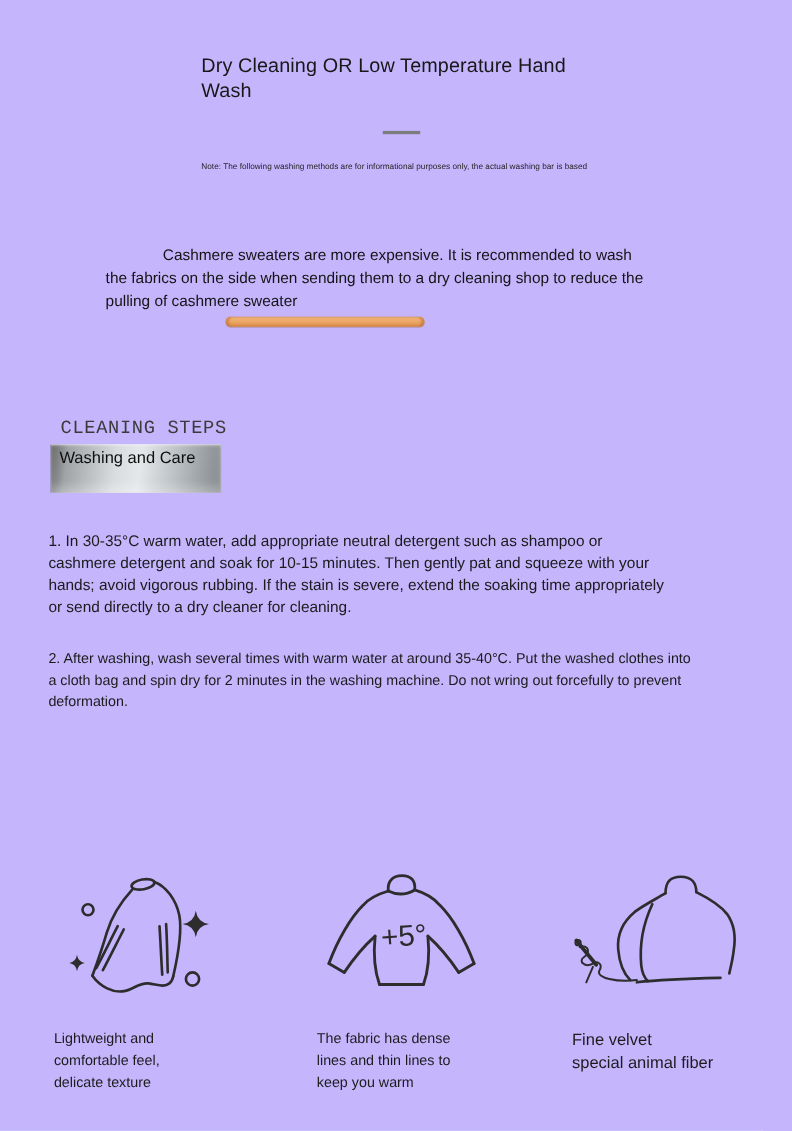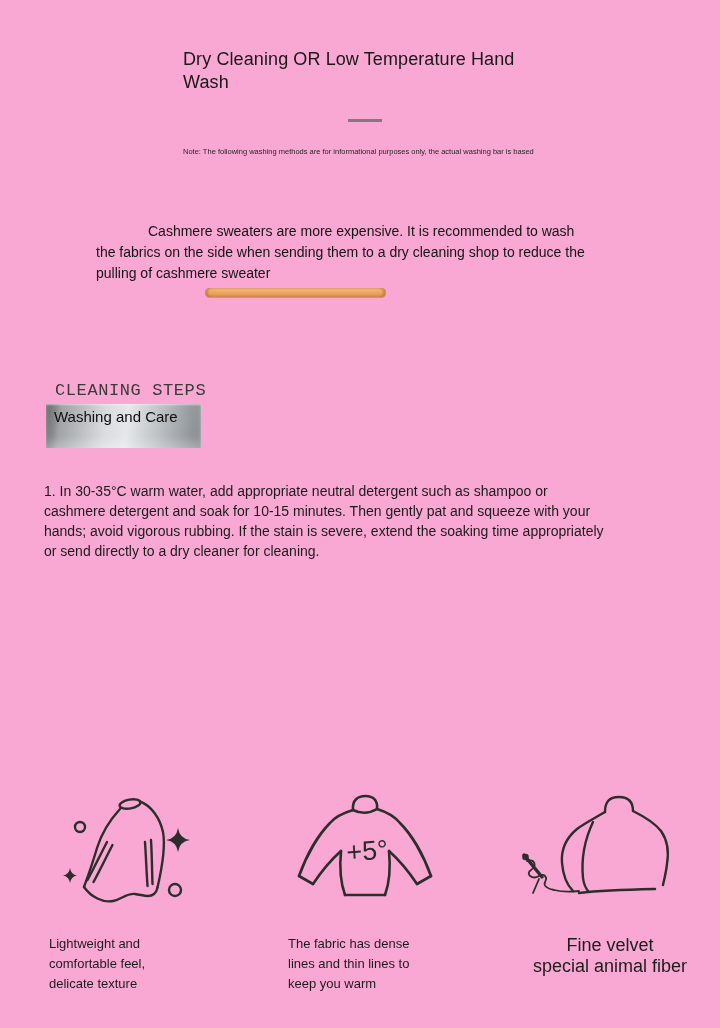--- a/index.html
+++ b/index.html
@@ -1,19 +1,19 @@
 <!DOCTYPE html>
 <html><head>
 <meta charset="utf-8">
 <style>
   html,body{margin:0;padding:0;}
   .page{
     position:relative;
     width:720px;height:1028px;
-    background:#f9a8d4;
+    background:#c4b5fd;
     font-family:"Liberation Sans", sans-serif;
     color:#1a1a1a;
     overflow:hidden;
   }
   .abs{position:absolute;margin:0;}
   .pre{white-space:pre-line;}
 
   .title{
     left:183px;top:48px;width:345px;
     font-size:18px;line-height:23px;font-weight:500;
@@ -51,21 +51,21 @@
   .metal-badge span{font-size:15px;color:#0e0e0e;}
   .step{left:44px;width:650px;color:#1b1b1b;}
   .step1{top:481px;font-size:14px;line-height:20px;}
   .step2{top:589px;font-size:13px;line-height:19.5px;}
   .step3{top:675px;font-size:13px;line-height:19.5px;}
 
   .icon{position:absolute;}
   .caption{font-size:13px;line-height:20px;color:#1c1c1c;}
   .cap1{left:49px;top:934px;width:150px;}
   .cap2{left:288px;top:934px;width:180px;}
-  .cap3{left:520px;top:935px;width:180px;text-align:center;font-size:18px;line-height:21px;}
+  .cap3{left:520px;top:935px;width:180px;text-align:left;font-size:15px;line-height:21px;}
 </style>
 </head>
 <body>
 
 <div class="page">
 
   <h1 class="abs title pre">Dry Cleaning OR Low Temperature Hand
 Wash</h1>
   <div class="abs divider"></div>
   <p class="abs note">Note: The following washing methods are for informational purposes only, the actual washing bar is based</p>
@@ -77,20 +77,23 @@
 
   <div class="abs section-heading">CLEANING STEPS</div>
   <div class="abs metal-badge">
     <span>Washing and Care</span>
   </div>
 
   <p class="abs step step1 pre">1. In 30-35°C warm water, add appropriate neutral detergent such as shampoo or
 cashmere detergent and soak for 10-15 minutes. Then gently pat and squeeze with your
 hands; avoid vigorous rubbing. If the stain is severe, extend the soaking time appropriately
 or send directly to a dry cleaner for cleaning.</p>
+  <p class="abs step step2 pre">2. After washing, wash several times with warm water at around 35-40°C. Put the washed clothes into
+a cloth bag and spin dry for 2 minutes in the washing machine. Do not wring out forcefully to prevent
+deformation.</p>
 
   <svg class="icon" style="left:57px;top:790px;" width="150" height="125" viewBox="0 0 150 125" fill="none" stroke="#2d2d2d" stroke-width="2.4" stroke-linecap="round" stroke-linejoin="round">
     <ellipse cx="73" cy="14" rx="10.5" ry="4.5" transform="rotate(-10 73 14)"></ellipse>
     <path d="M63,19 C52,31 44,45 40,58 C36,72 31,86 27,97"></path>
     <path d="M27,97 C34,107 46,113 56,111 C64,109.5 70,103 78,104 C86,105 92,108 97,104 C99.5,102 100,100 100.5,97.5"></path>
     <path d="M83,11.5 C94,15.5 103,28 106,42 C109,58 104.5,80 100.5,97.5"></path>
     <path d="M88,52 C89,67 89.5,82 90.5,96"></path>
     <path d="M94,50 C95,66 95,80 95.5,94"></path>
     <path d="M50,52 C43.5,64.5 37,78 30.5,90"></path>
     <path d="M55.5,55 C49,67.5 43,80 36.5,92"></path>

